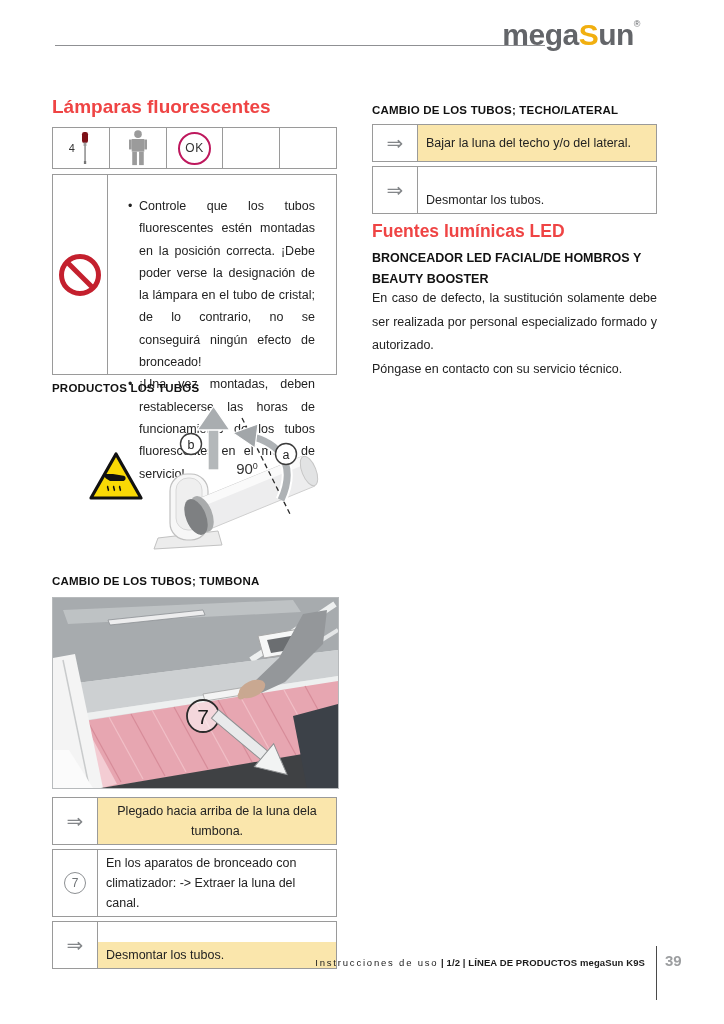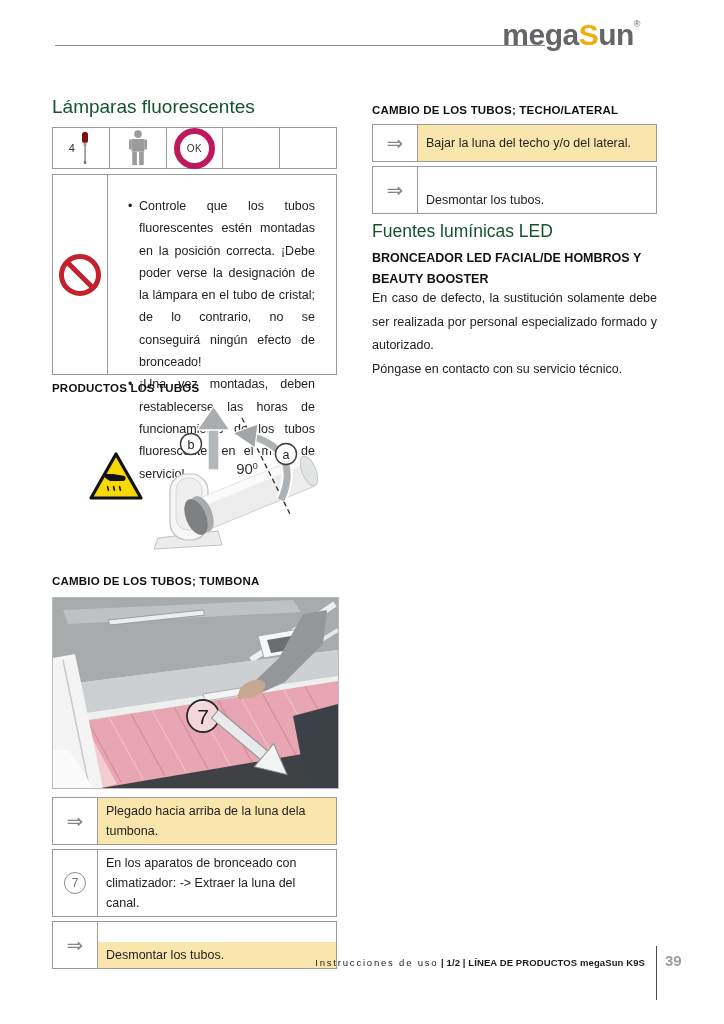--- a/index.html
+++ b/index.html
@@ -6,33 +6,33 @@
   .page{position:relative;width:700px;height:1024px;background:#ffffff;overflow:hidden;
         font-family:"Liberation Sans","DejaVu Sans",sans-serif;color:#222;border-radius:26px;}
 
   
   .head-rule{position:absolute;left:55px;top:45px;width:490px;height:1px;background:#8f9093;}
   .logo{position:absolute;top:18px;right:60px;font-size:30px;font-weight:bold;color:#636569;letter-spacing:-0.5px;}
   .logo .s{color:#f1af0f;}
   .logo .reg{font-size:9px;vertical-align:18px;font-weight:normal;}
 
   
-  .h1{position:absolute;font-weight:normal;color:#14532d;}
+  .h1{position:absolute;font-weight:bold;color:#ef4444;}
   .h1.left{left:52px;top:96px;font-size:19px;}
   .h1.led{left:372px;top:221px;font-size:17.5px;}
   .h2{position:absolute;font-size:11.5px;font-weight:bold;color:#111;letter-spacing:.2px;}
 
   
   .icon-table{position:absolute;left:52px;top:127px;width:285px;height:42px;border:1px solid #9a9a9a;
               display:flex;box-sizing:border-box;background:#fff;}
   .icon-table .cell{flex:1;display:flex;align-items:center;justify-content:center;border-left:1px solid #9a9a9a;}
   .icon-table .cell:first-child{border-left:none;}
   .tool-count{font-size:11px;color:#333;margin-right:2px;align-self:center;}
-  .ok-circle{width:29px;height:29px;border:6px solid #be185d;border-radius:50%;display:flex;
-             align-items:center;justify-content:center;font-size:10px;color:#333;letter-spacing:.5px;}
+  .ok-circle{width:29px;height:29px;border:2px solid #be185d;border-radius:50%;display:flex;
+             align-items:center;justify-content:center;font-size:12px;color:#333;letter-spacing:.5px;}
 
   
   .warnbox{position:absolute;left:52px;top:174px;width:285px;height:201px;border:1px solid #9a9a9a;
            box-sizing:border-box;display:flex;background:#fff;}
   .warnbox .sign{width:54px;flex:none;border-right:1px solid #9a9a9a;display:flex;align-items:center;justify-content:center;}
   .warnbox .body{flex:1;padding:8px 9px 6px 6px;}
   .warnbox ul{margin:12px;padding:0 0 0 13px;list-style:none;}
   .warnbox li{position:relative;font-size:12.5px;line-height:22.3px;text-align:justify;}
   .warnbox li::before{content:"•";position:absolute;left:-11px;top:0;}
 
@@ -40,21 +40,21 @@
   .diagram{position:absolute;left:52px;top:398px;}
   .photo{position:absolute;left:52px;top:597px;border:1px solid #b7babc;}
 
   
   .steps{position:absolute;width:285px;}
   .steps.sl{left:52px;top:797px;}
   .steps.sr{left:372px;top:124px;}
   .step{display:flex;border:1px solid #9a9a9a;margin-bottom:4px;background:#fff;box-sizing:border-box;}
   .step .ic{width:44px;flex:none;border-right:1px solid #9a9a9a;display:flex;align-items:center;justify-content:center;background:#fff;}
   .step .tx{flex:1;padding:3px 8px;display:flex;align-items:center;font-size:12.5px;line-height:20px;background:#fff;}
-  .step.hl .tx{background:#fae6ac;}
+  .step.hl .tx{background:#fae6ac;text-align:center;}
   .step.h38 .tx{min-height:32px;}
   .step.h42 .tx{min-height:36px;}
   .step.h24 .tx{min-height:19px;margin-top:20px;}
   .step.h36 .tx{min-height:30px;}
   .arrow-glyph{font-size:20px;color:#84878a;line-height:1;}
   .circ{width:20px;height:20px;border:1.5px solid #8d9093;border-radius:50%;color:#6f7376;font-size:12px;
         display:flex;align-items:center;justify-content:center;}
 
   
   .led-sub{position:absolute;left:372px;top:248px;width:285px;font-size:12.5px;font-weight:bold;line-height:21px;color:#111;}

